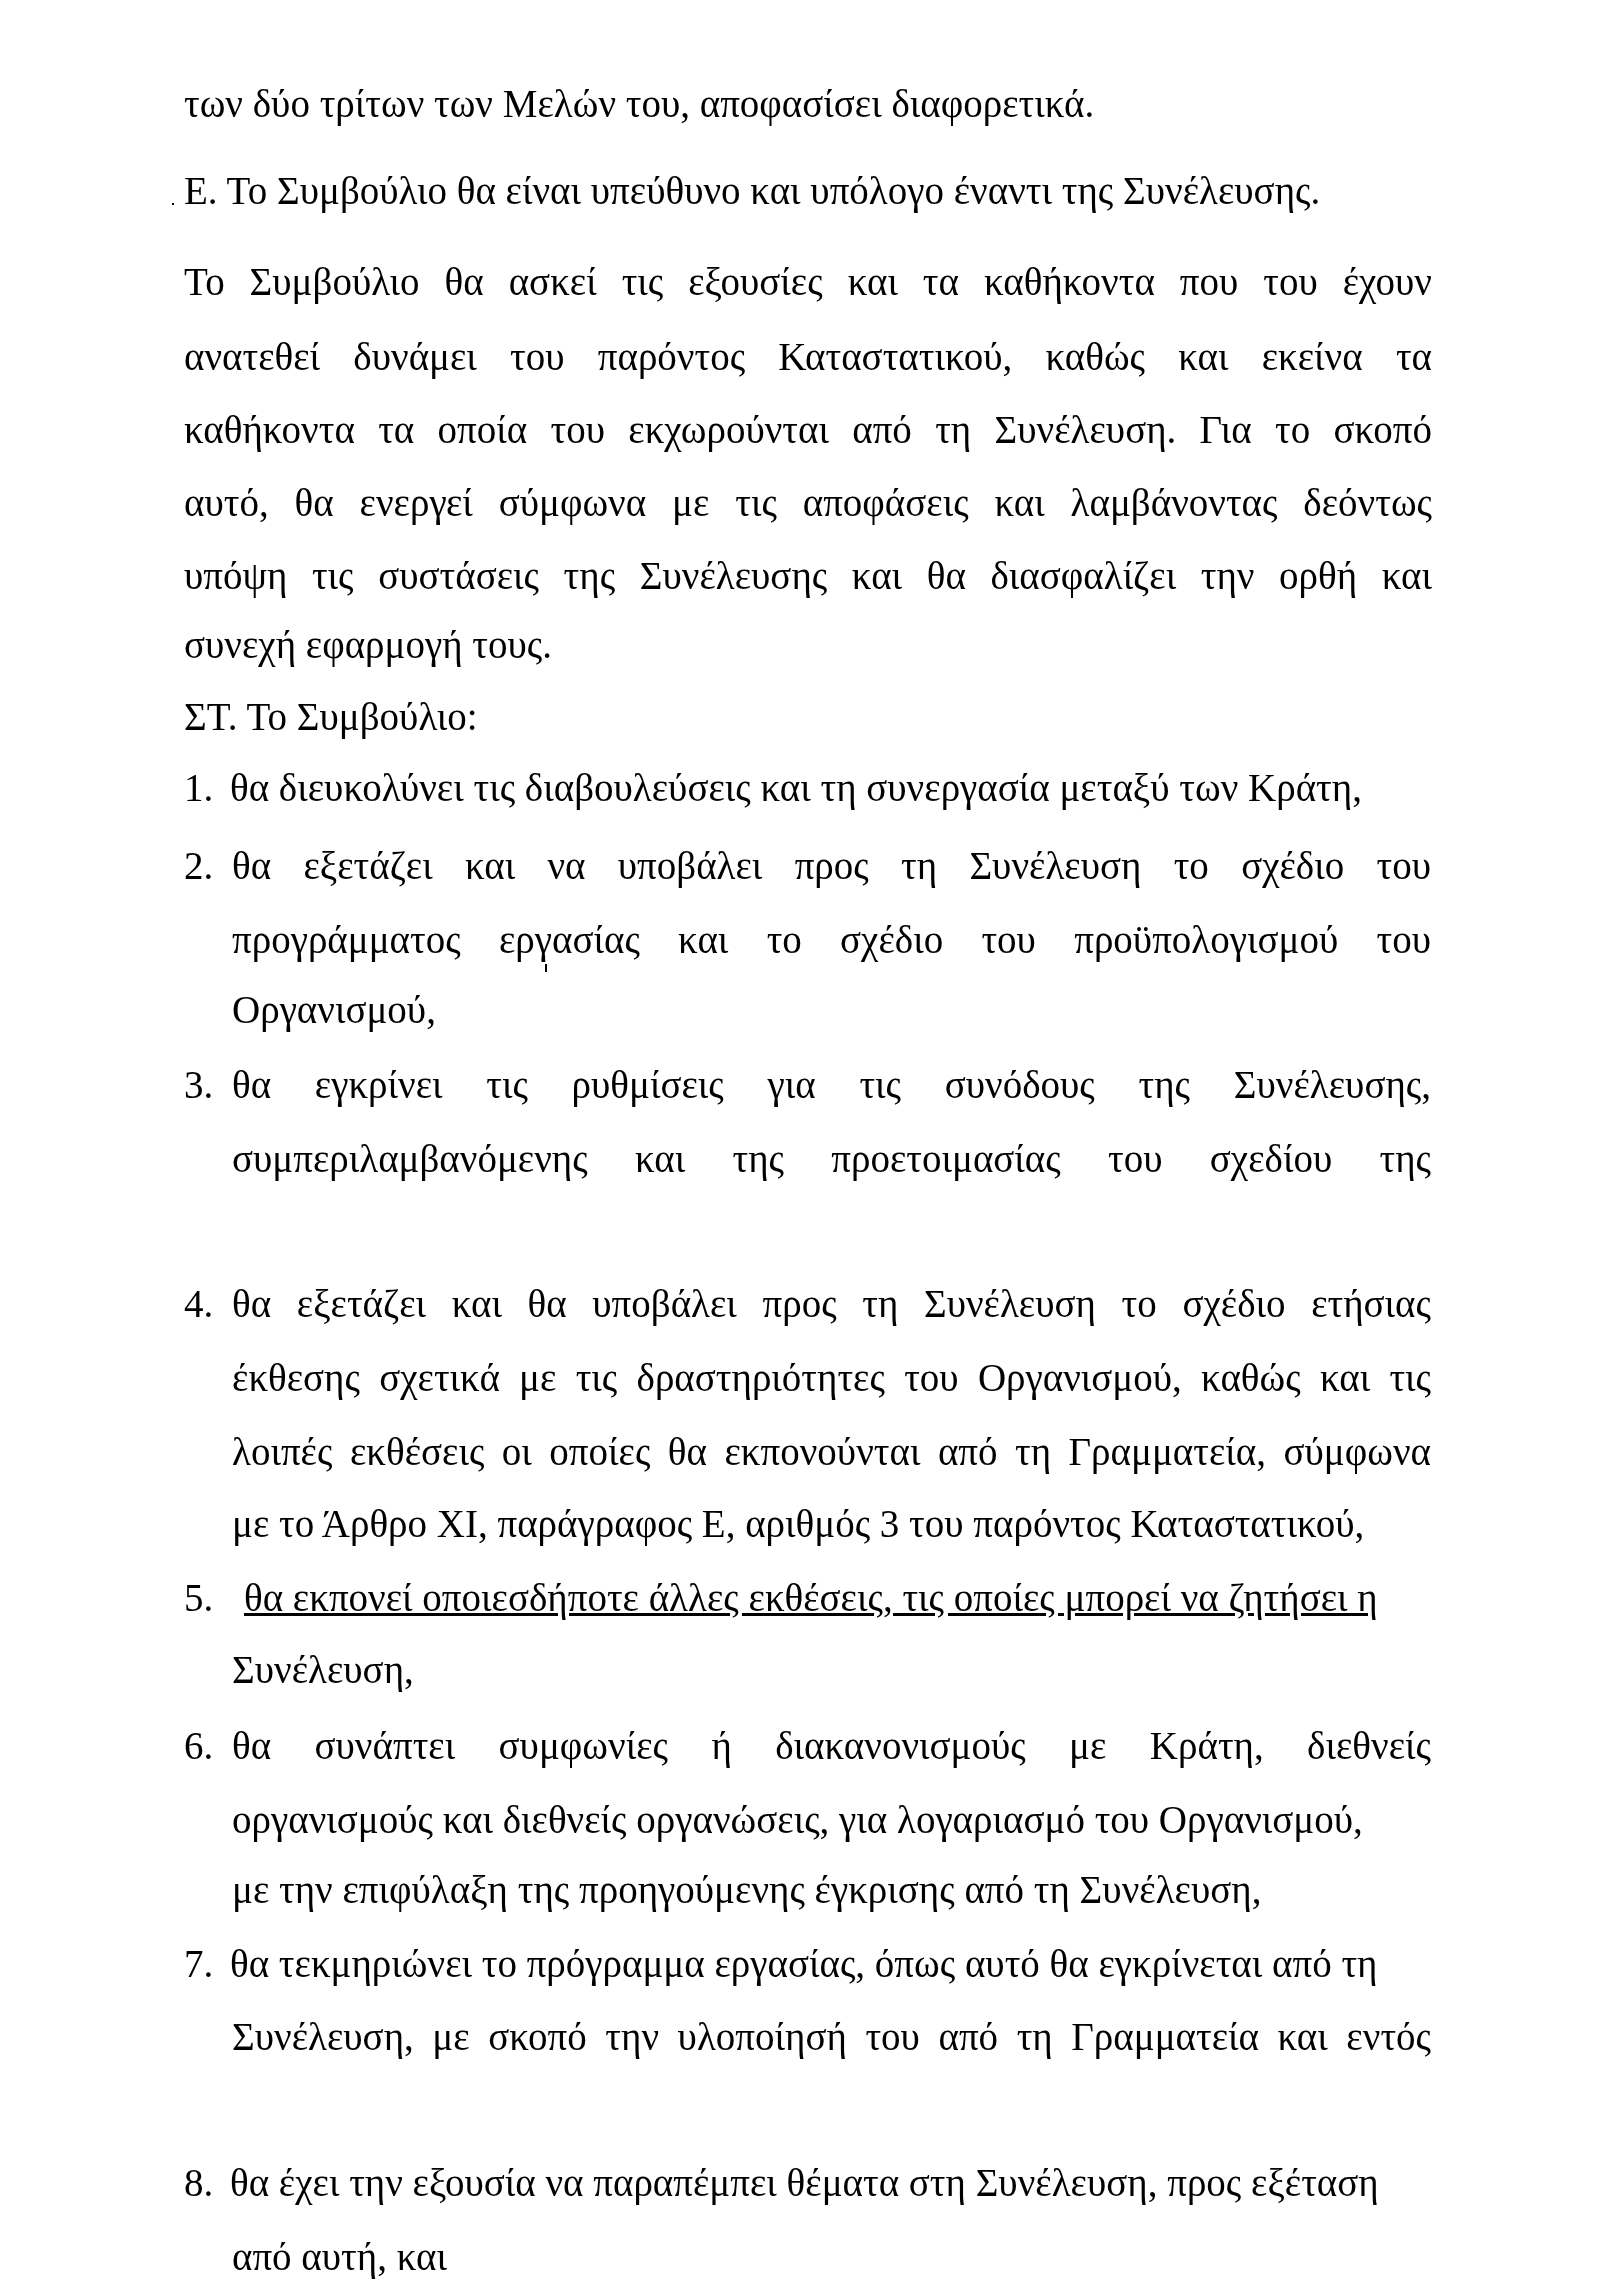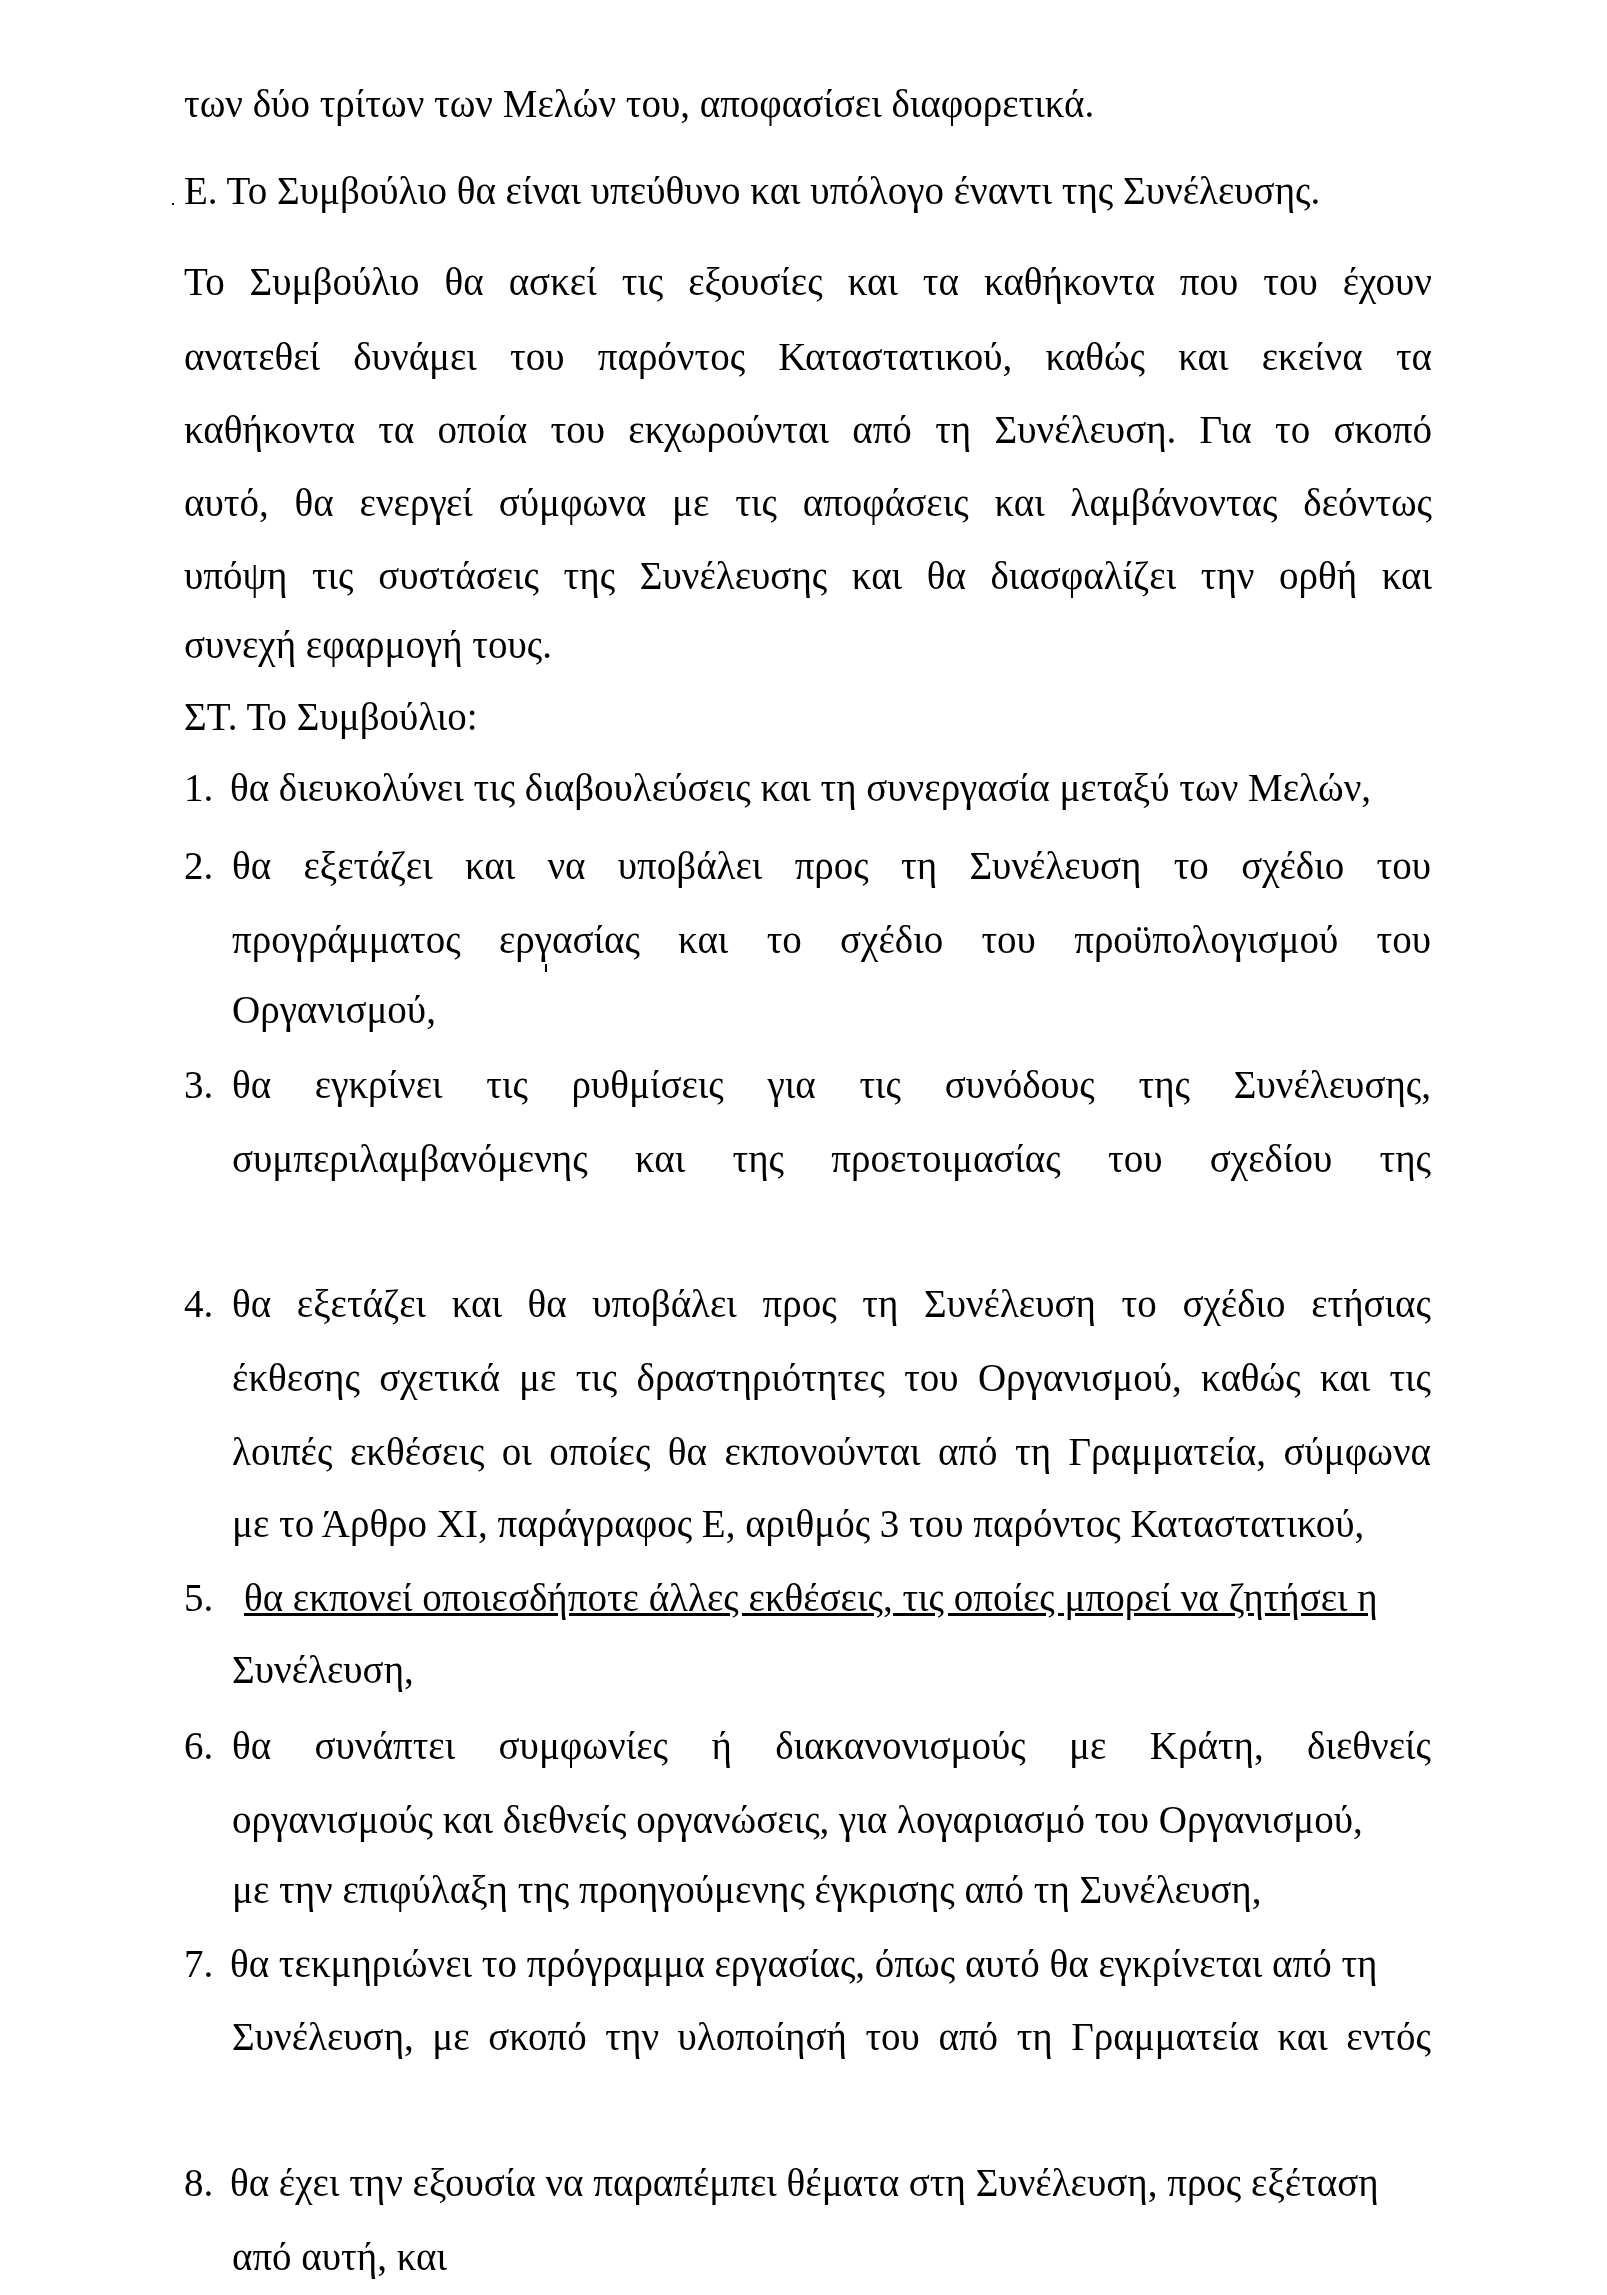--- a/index.html
+++ b/index.html
@@ -30,21 +30,21 @@
   <div class="line full" style="top:119px;">Ε. Το Συμβούλιο θα είναι υπεύθυνο και υπόλογο έναντι της Συνέλευσης.</div>
   <div class="line full just" style="top:210px;">Το Συμβούλιο θα ασκεί τις εξουσίες και τα καθήκοντα που του έχουν</div>
   <div class="line full just" style="top:285px;">ανατεθεί δυνάμει του παρόντος Καταστατικού, καθώς και εκείνα τα</div>
   <div class="line full just" style="top:358px;">καθήκοντα τα οποία του εκχωρούνται από τη Συνέλευση. Για το σκοπό</div>
   <div class="line full just" style="top:431px;">αυτό, θα ενεργεί σύμφωνα με τις αποφάσεις και λαμβάνοντας δεόντως</div>
   <div class="line full just" style="top:504px;">υπόψη τις συστάσεις της Συνέλευσης και θα διασφαλίζει την ορθή και</div>
   <div class="line full" style="top:573px;">συνεχή εφαρμογή τους.</div>
   <div class="line full" style="top:645px;">ΣΤ. Το Συμβούλιο:</div>
 
   <div class="line num" style="top:716px;">1.</div>
-  <div class="line numtext" style="left:230px;top:716px;">θα διευκολύνει τις διαβουλεύσεις και τη συνεργασία μεταξύ των Μελών,</div>
+  <div class="line numtext" style="left:230px;top:716px;">θα διευκολύνει τις διαβουλεύσεις και τη συνεργασία μεταξύ των Κράτη,</div>
 
   <div class="line num" style="top:794px;">2.</div>
   <div class="line numtext just" style="top:794px;">θα εξετάζει και να υποβάλει προς τη Συνέλευση το σχέδιο του</div>
   <div class="line ind just" style="top:868px;">προγράμματος εργασίας και το σχέδιο του προϋπολογισμού του</div>
   <div class="speck" style="left:545px;top:916px;width:1.6px;height:8px;"></div>
   <div class="line ind" style="top:938px;">Οργανισμού,</div>
 
   <div class="line num" style="top:1013px;">3.</div>
   <div class="line numtext just" style="top:1013px;">θα εγκρίνει τις ρυθμίσεις για τις συνόδους της Συνέλευσης,</div>
   <div class="line ind just" style="top:1087px;">συμπεριλαμβανόμενης και της προετοιμασίας του σχεδίου της</div>

